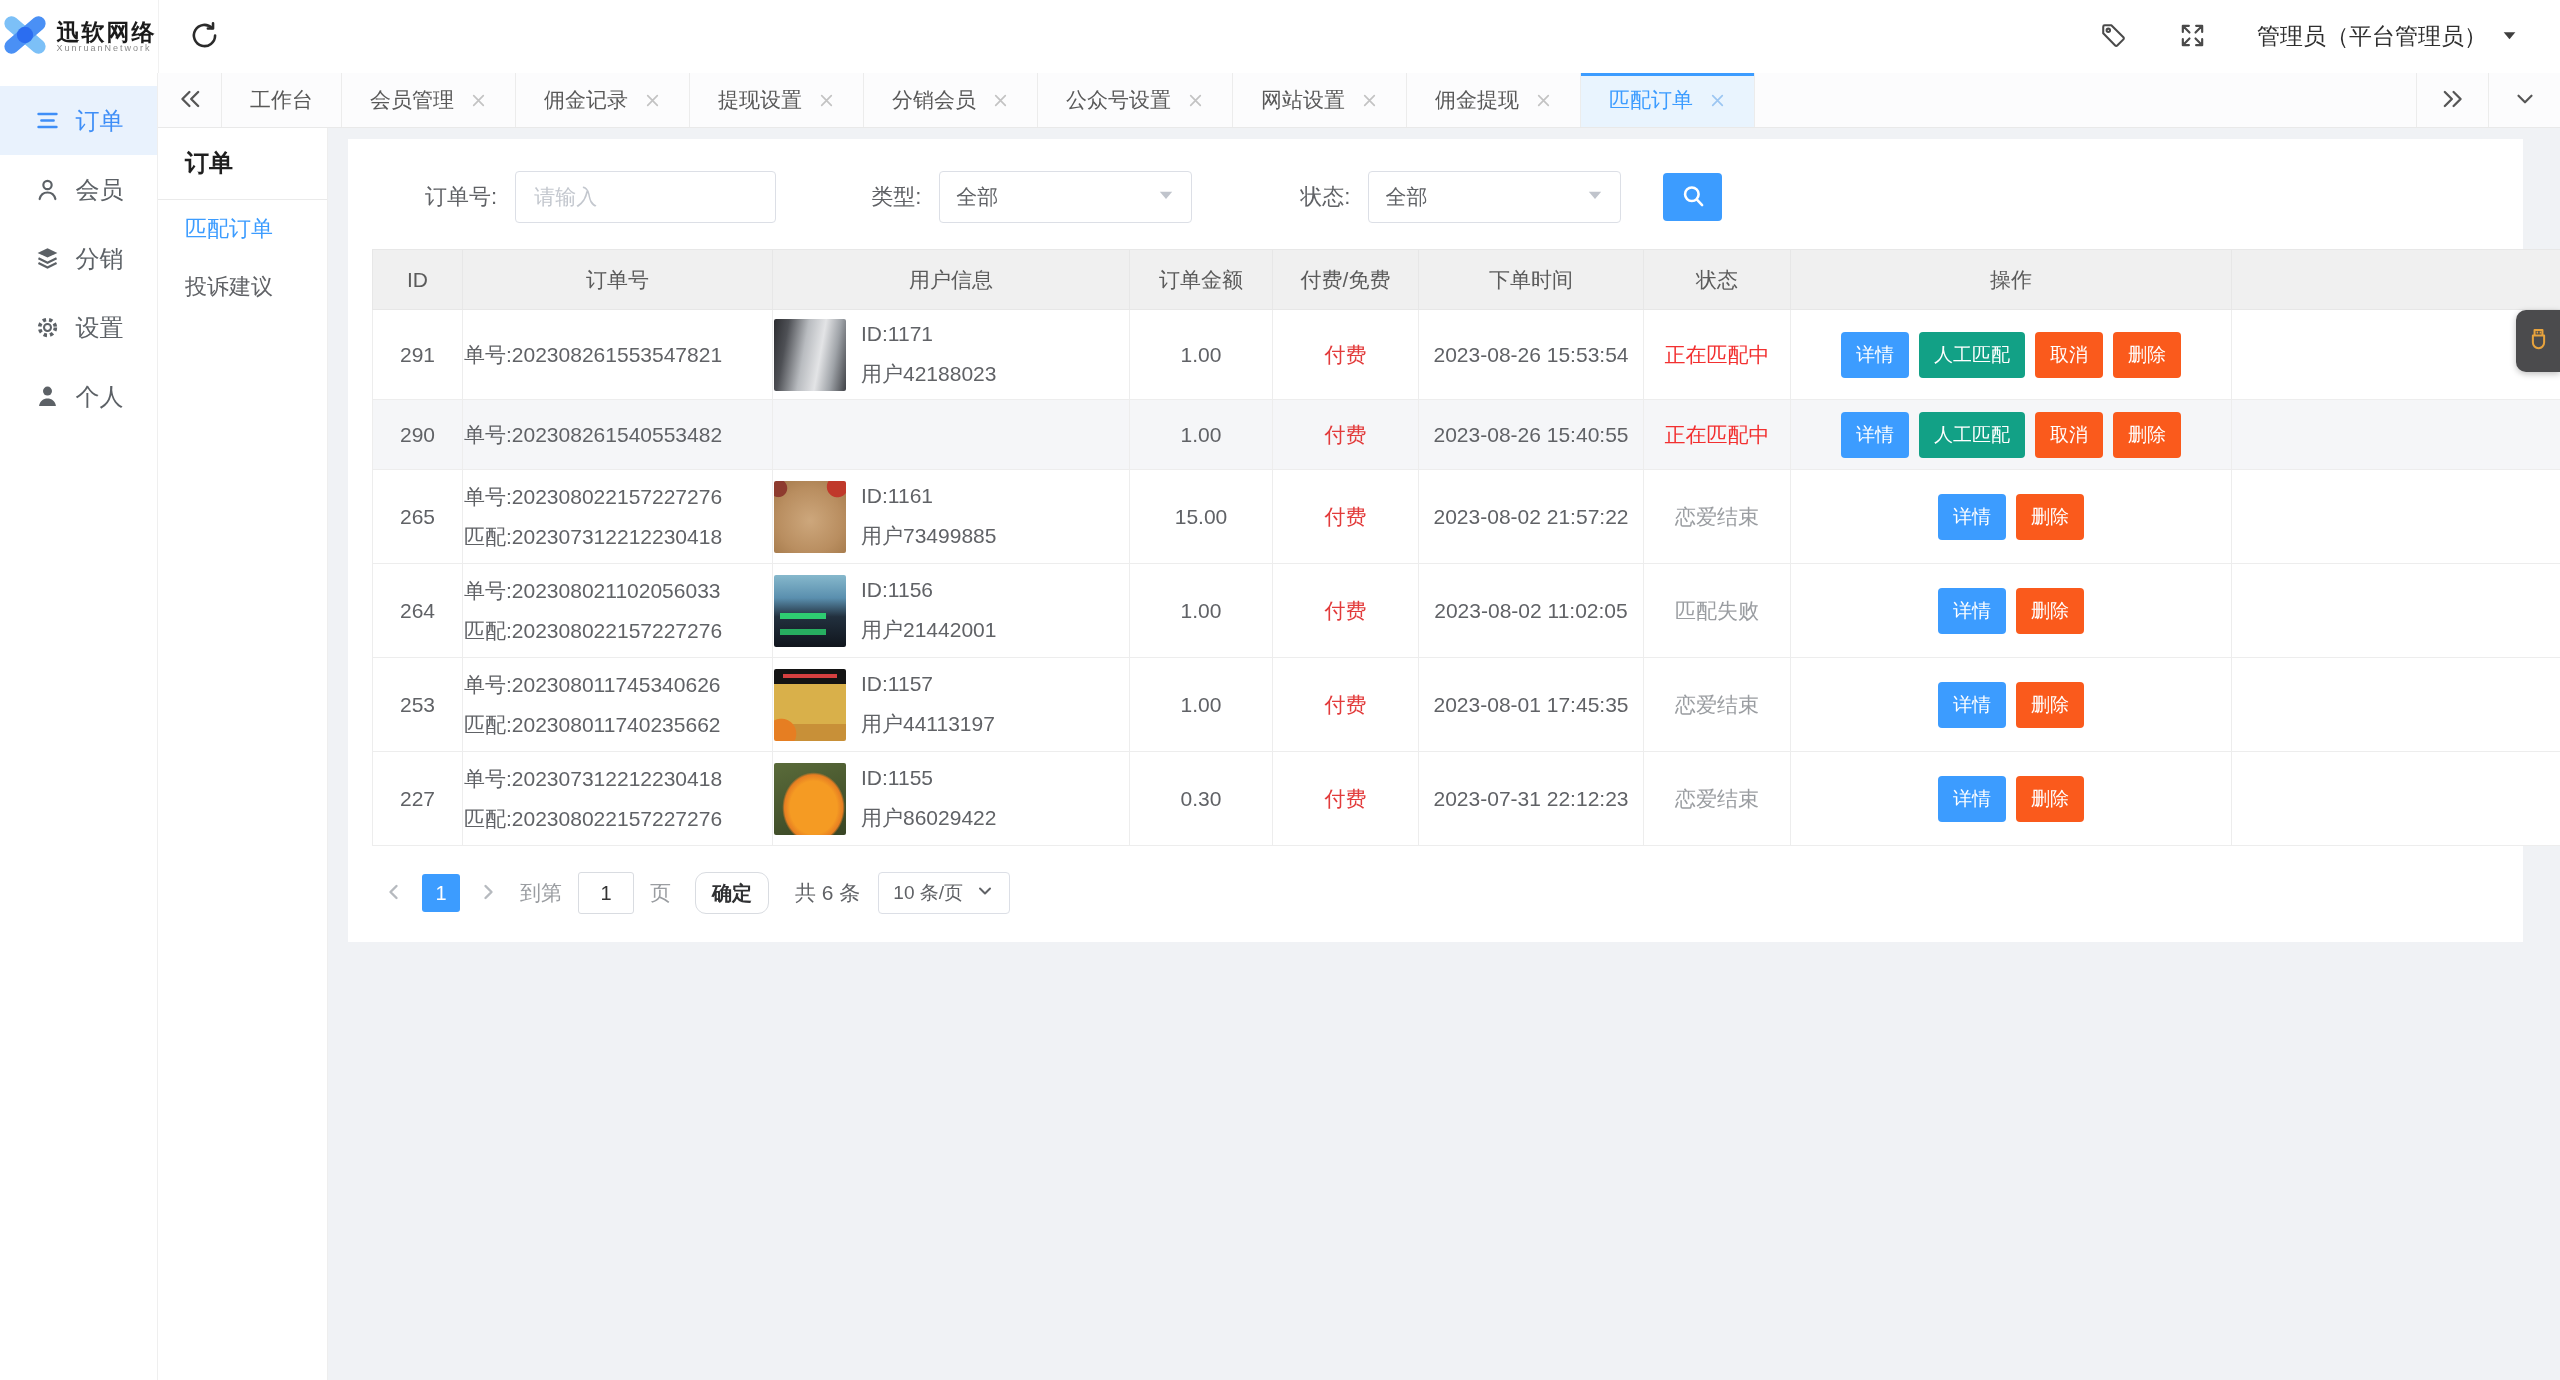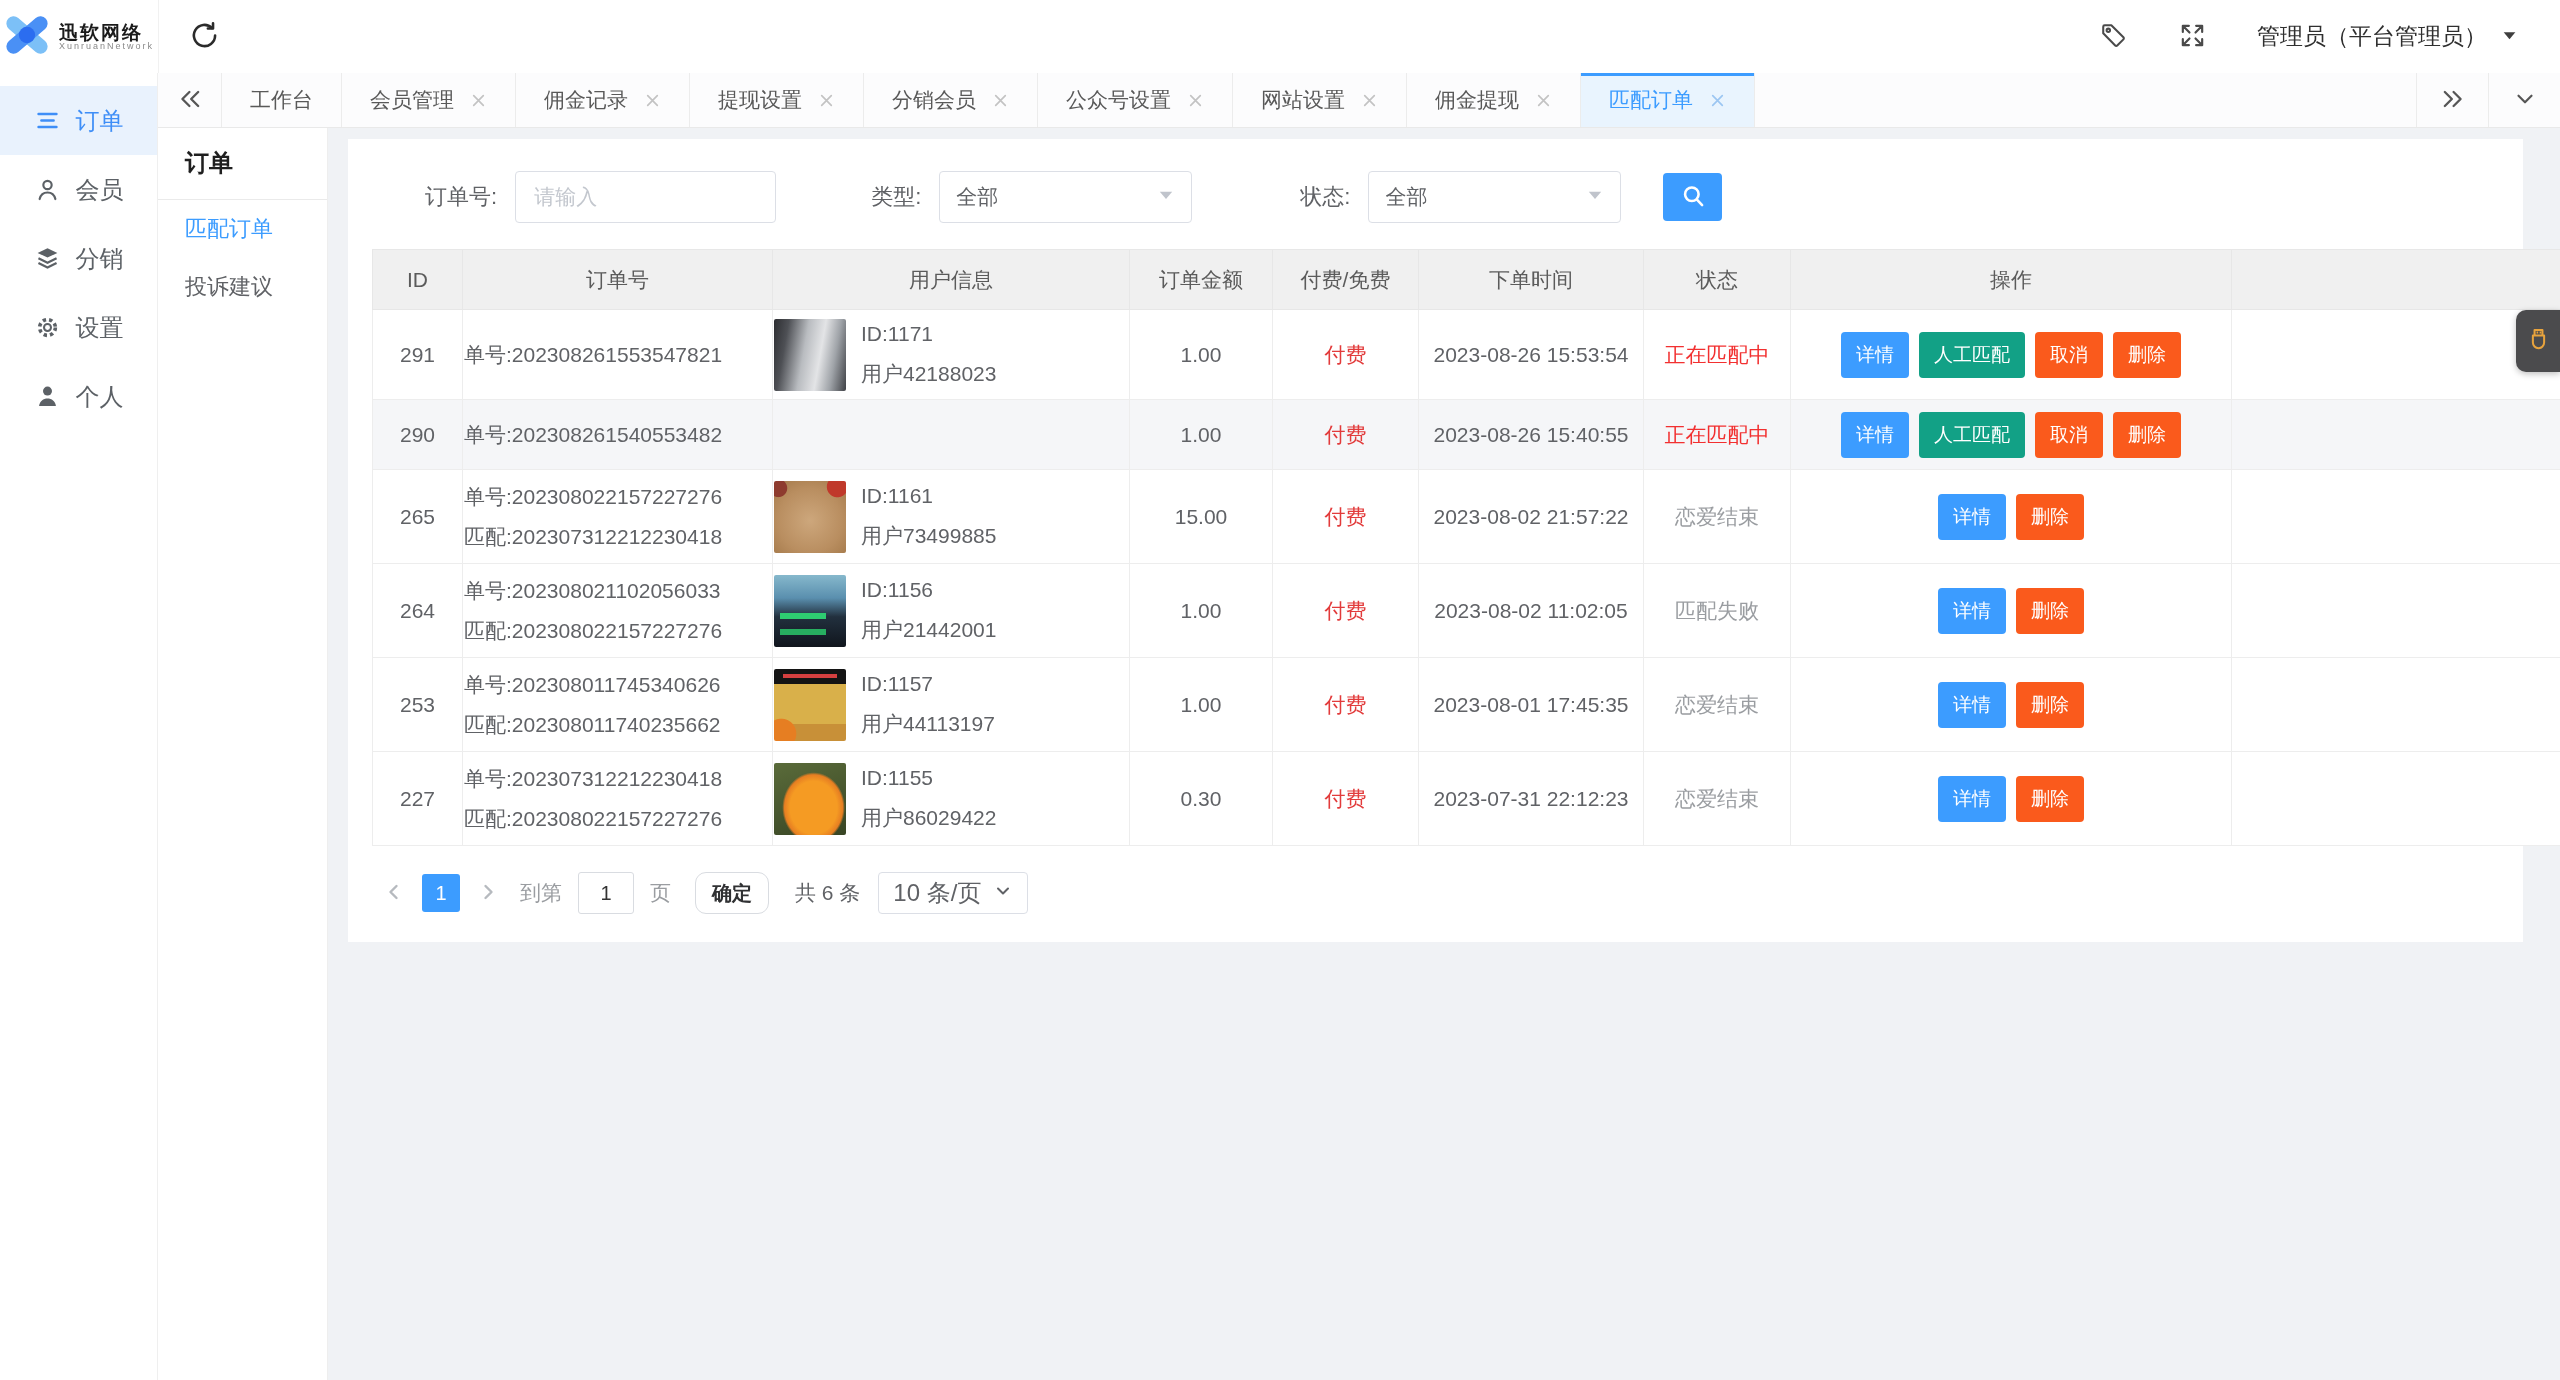--- a/index.html
+++ b/index.html
@@ -8,21 +8,21 @@
     background:#f0f2f5;
     font-family:"Liberation Sans","DejaVu Sans",sans-serif;
     -webkit-font-smoothing:antialiased;
   }
   button{font-family:inherit;}
 
   
   .topbar{position:absolute;top:0;left:0;right:0;height:73px;background:#fff;display:flex;align-items:center;z-index:20;}
   .logo{width:158px;height:100%;display:flex;align-items:center;justify-content:center;gap:9px;border-right:1px solid #f1f1f1;}
   .logo-texts{display:flex;flex-direction:column;line-height:1;}
-  .logo-title{font-size:19px;font-weight:bold;color:#1b1b1b;letter-spacing:2px;}
+  .logo-title{font-size:23px;font-weight:bold;color:#1b1b1b;letter-spacing:2px;}
   .logo-sub{font-size:9px;color:#8a8a8a;letter-spacing:2px;margin-top:0;}
   .icon-btn{background:none;border:none;cursor:pointer;display:flex;align-items:center;justify-content:center;padding:0;}
   .refresh-btn{margin-left:30px;}
   .topbar-right{margin-left:auto;display:flex;align-items:center;gap:50px;padding-right:42px;}
   .admin{display:flex;align-items:center;gap:14px;font-size:23px;color:#2f2f2f;cursor:pointer;}
 
   
   .tabbar{position:absolute;top:73px;left:158px;right:0;height:54px;background:#fcfcfd;display:flex;align-items:stretch;border-bottom:1px solid #e9e9e9;z-index:15;}
   .tab-nav{width:64px;display:flex;align-items:center;justify-content:center;background:none;border:none;cursor:pointer;color:#5a5a5a;}
   .tab-nav.left{border-right:1px solid #ececec;}
@@ -90,21 +90,21 @@
   .btn.danger{background:#fa5a1c;}
 
   
   .pagination{display:flex;align-items:center;margin:26px 0 0 24px;font-size:21px;color:#606266;}
   .pg-nav{background:none;border:none;color:#b6babf;display:flex;cursor:pointer;padding:0 10px;}
   .pg-page{width:38px;height:38px;border-radius:3px;background:#3c9cff;color:#fff;border:none;font-size:20px;cursor:pointer;margin:0 6px;}
   .pg-gray{color:#9a9da1;margin:0 10px;}
   .pg-input{width:56px;height:42px;border:1px solid #d9dce1;border-radius:3px;text-align:center;font-size:20px;color:#333;outline:none;margin:0 6px;box-sizing:border-box;}
   .pg-confirm{height:42px;padding:0 16px;background:#fff;border:1px solid #d9dce1;border-radius:11px;font-size:20px;color:#303133;font-weight:bold;cursor:pointer;margin-left:14px;}
   .pg-total{margin:0 18px 0 26px;}
-  .pg-size{width:auto;height:42px;padding:0 14px;gap:12px;font-size:24px;}
+  .pg-size{width:auto;height:42px;padding:0 14px;gap:12px;font-size:19px;}
 
   
   .float-widget{position:absolute;right:0;top:310px;width:44px;height:62px;background:#4b4b4d;border-radius:10px 0 0 10px;display:flex;align-items:center;justify-content:center;cursor:pointer;z-index:30;box-shadow:0 2px 6px rgba(0,0,0,.25);}
 </style>
 </head>
 <body>
 
 <header class="topbar">
   <div class="logo">
     <span><svg width="46" height="46" viewBox="0 0 48 48">

